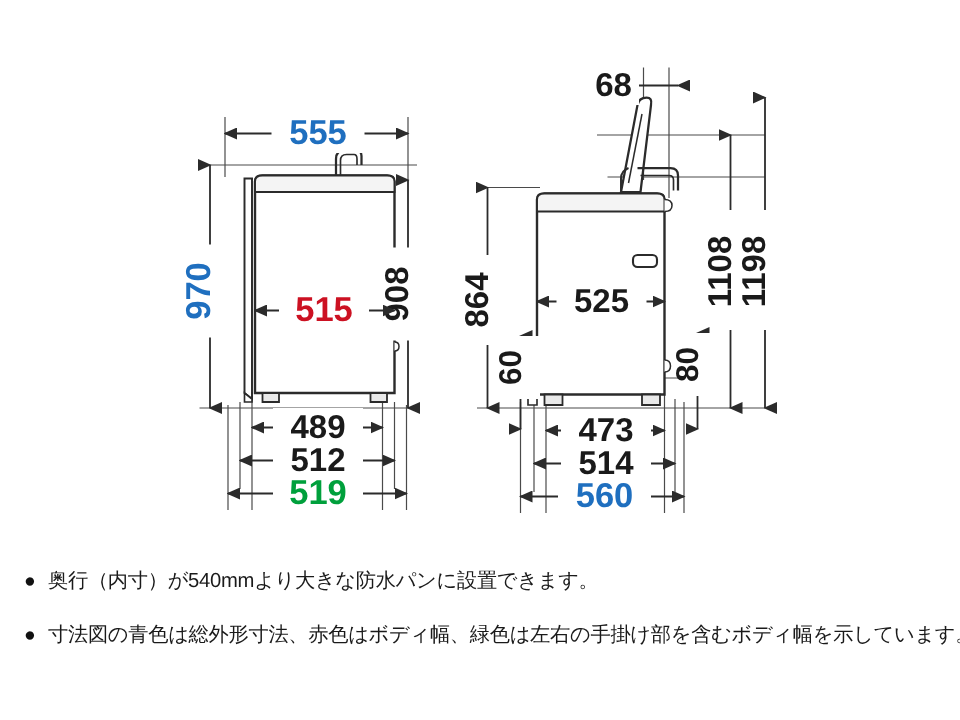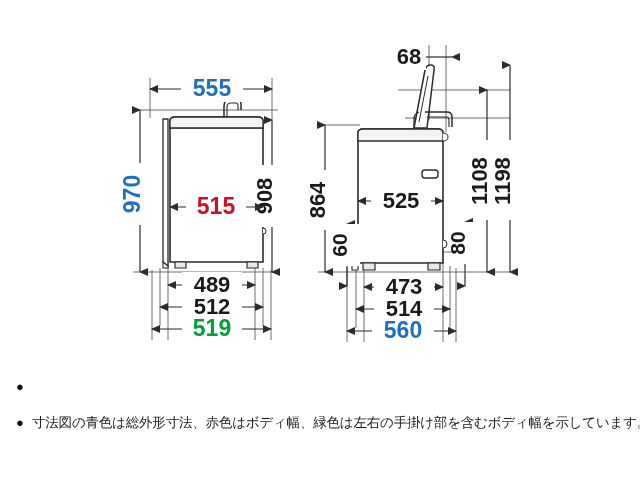--- a/index.html
+++ b/index.html
@@ -243,20 +243,21 @@
         <line x1="347" y1="331" x2="456" y2="331" stroke="#2b2b2b" stroke-width="1.2" marker-start="url(#arrL)" marker-end="url(#arrR)"></line>
         <rect x="372" y="318" width="62" height="26" fill="#ffffff"></rect>
         <text x="403" y="338" text-anchor="middle" font-family="'Liberation Sans',sans-serif" font-size="23" font-weight="bold" fill="#1f6fbf">560</text>
       </g>
     </g>
   </svg>
 
   <div class="notes">
     <div class="note-row">
       <span class="bullet">●</span>
+      <span class="note-text">奥行（内寸）が540mmより大きな防水パンに設置できます。</span>
     </div>
     <div class="note-row">
       <span class="bullet">●</span>
       <span class="note-text">寸法図の青色は総外形寸法、赤色はボディ幅、緑色は左右の手掛け部を含むボディ幅を示しています。</span>
     </div>
   </div>
 
 </div>
 
 </body></html>

